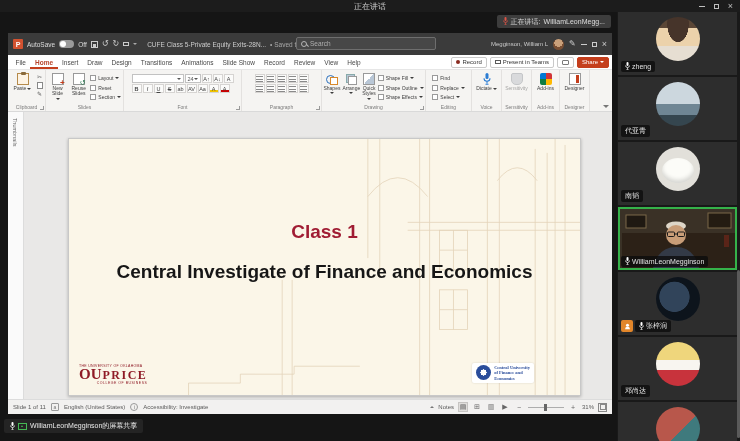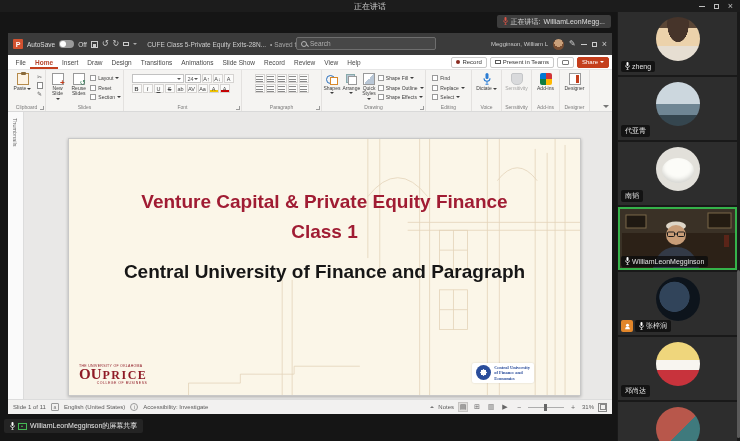--- a/index.html
+++ b/index.html
@@ -506,23 +506,22 @@
             <path d="M386 92 V132 M372 112 H400"></path>
             <rect x="372" y="152" width="28" height="40"></rect>
             <path d="M386 152 V192 M372 172 H400"></path>
             <path d="M340 84 H513 M340 92 H513"></path>
             <path d="M430 42 Q450 16 470 42"></path>
             <path d="M120 258 V246 H172 V237 H226 V229 H292"></path>
             <path d="M214 142 V258 M224 142 V258"></path>
             <path d="M488 0 V258 M498 6 V258"></path>
           </g>
         </svg>
-        <div class="s-title" id="s-title1">Venture Capital &amp; Private Equity Finance</div>
         <div class="s-title" id="s-title2">Class 1</div>
-        <div class="s-title" id="s-subtitle">Central University of Finance and Paragraph</div>
+        <div class="s-title" id="s-subtitle">Central Investigate of Finance and Economics</div>
 
         <div id="ou-logo">
           <div class="ou-top">THE UNIVERSITY OF OKLAHOMA</div>
           <div class="ou-row">
             <span class="ou-mark">OU</span>
             <span class="ou-price">PRICE</span>
           </div>
           <div class="ou-bot">COLLEGE OF BUSINESS</div>
         </div>
 

